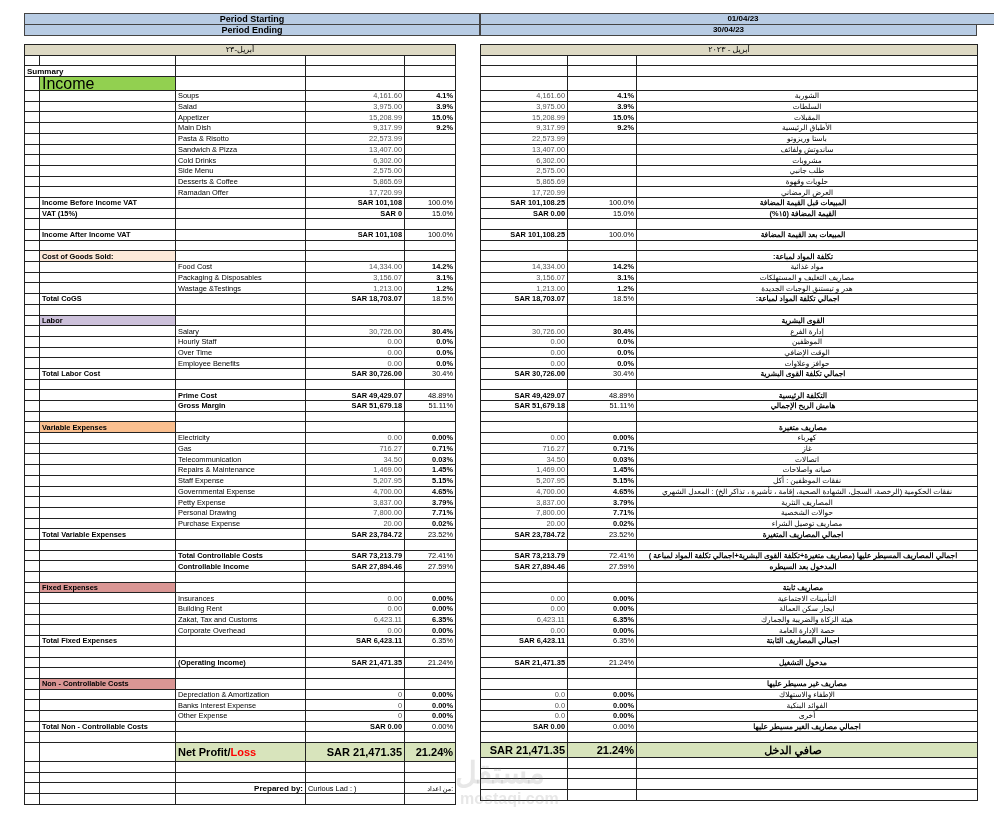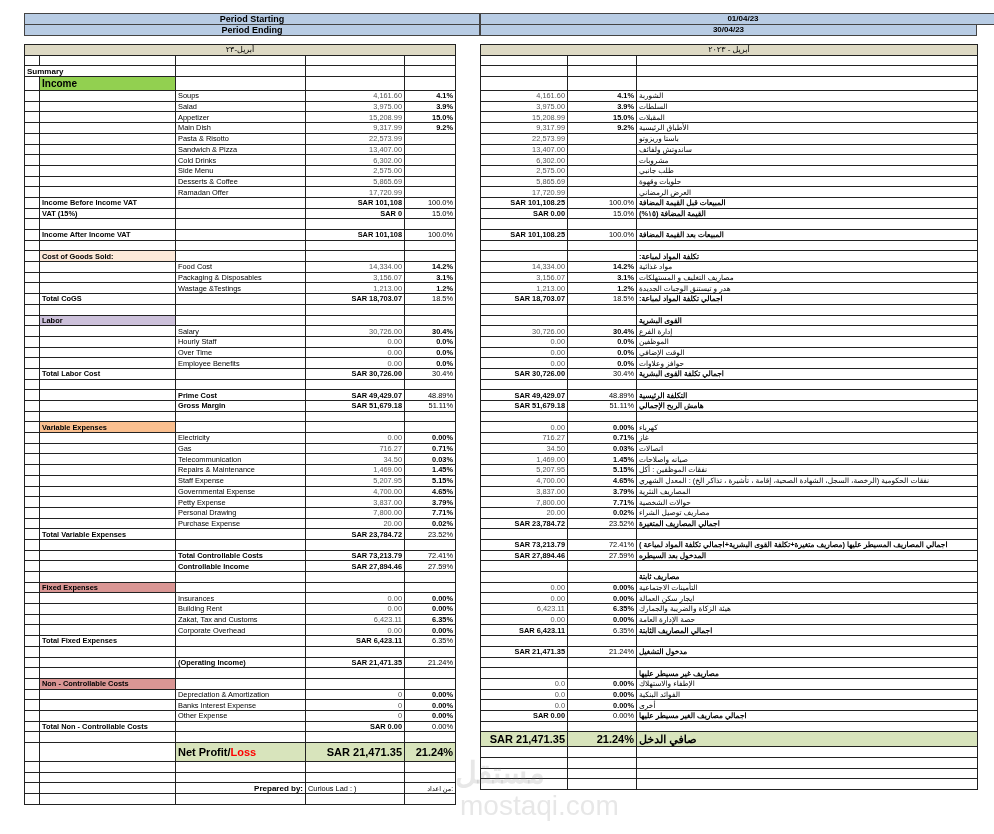--- a/index.html
+++ b/index.html
@@ -4,30 +4,30 @@
 <style>
   html,body{margin:0;padding:0;background:#fff;}
   body{width:994px;height:834px;position:relative;overflow:hidden;font-family:"Liberation Sans",sans-serif;color:#000;}
   .hdr{position:absolute;background:#b8cce4;border:1px solid #444;box-sizing:border-box;font-size:9px;font-weight:bold;text-align:center;line-height:10px;}
   .tbl{position:absolute;border-collapse:collapse;table-layout:fixed;font-size:7.4px;}
   .tbl td{border:1px solid #222;padding:0 2px;height:10.7px;line-height:9px;white-space:nowrap;overflow:hidden;box-sizing:border-box;}
   .month{background:#ddd9c4;text-align:center;font-size:8px;}
   .r{text-align:right;}
   .b{font-weight:bold;}
   .g{color:#555;}
-  .rtl{direction:rtl;text-align:left;}
-  .income-hd{background:#92d050;font-size:10px;font-weight:bold;}
+  .rtl{direction:rtl;text-align:center;}
+  .income-hd{background:#92d050;font-size:16px;font-weight:normal;}
   .cogs-hd{background:#fde9d9;}
   .labor-hd{background:#ccc0da;}
   .var-hd{background:#fabf8f;}
   .fixed-hd{background:#da9694;}
   .net td.hl{background:#d8e4bc;font-size:11px;font-weight:bold;}
   .loss{color:#ff0000;}
   .wm{position:absolute;left:455px;top:755px;font-size:30px;color:rgba(120,120,120,0.18);font-weight:bold;pointer-events:none;}
-  .wm2{position:absolute;left:460px;top:790px;font-size:28px;color:rgba(120,120,120,0.18);font-weight:normal;pointer-events:none;}
+  .wm2{position:absolute;left:460px;top:790px;font-size:16px;color:rgba(120,120,120,0.18);font-weight:bold;pointer-events:none;}
 </style>
 </head>
 <body>
 
 <div class="hdr" style="left:24px;top:13px;width:456px;height:12px;">Period Starting</div>
 <div class="hdr" style="left:24px;top:24px;width:456px;height:12px;">Period Ending</div>
 <div class="hdr" style="left:480px;top:13px;width:526px;height:12px;font-size:8px;">01/04/23</div>
 <div class="hdr" style="left:480px;top:24px;width:497px;height:12px;font-size:8px;">30/04/23</div>
 
 <table class="tbl" style="left:24px;top:44px;width:431px;">
@@ -716,20 +716,25 @@
         <td class="r">51.11%</td>
         <td class="rtl b" style="padding-right:10px">هامش الربح الإجمالي</td>
       </tr>
   <tr>
         <td></td>
         <td></td>
         <td></td>
       </tr>
 
   <tr>
+        <td></td>
+        <td></td>
+        <td class="rtl b" style="padding-right:10px">مصاريف متغيرة</td>
+      </tr>
+  <tr>
         <td class="r g">0.00</td>
         <td class="r b">0.00%</td>
         <td class="rtl">كهرباء</td>
       </tr>
   <tr>
         <td class="r g">716.27</td>
         <td class="r b">0.71%</td>
         <td class="rtl">غاز</td>
       </tr>
   <tr>

